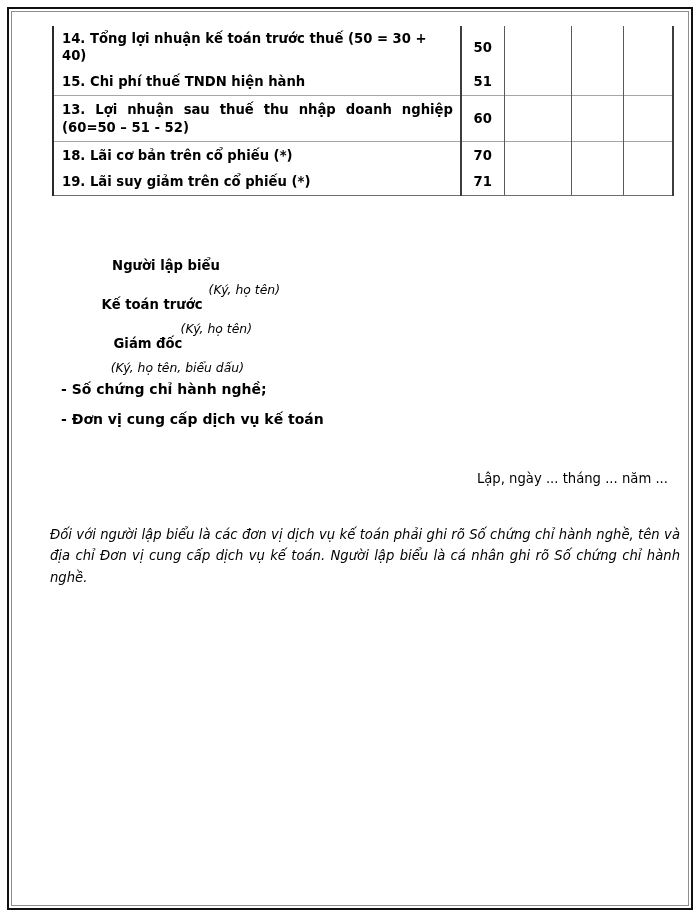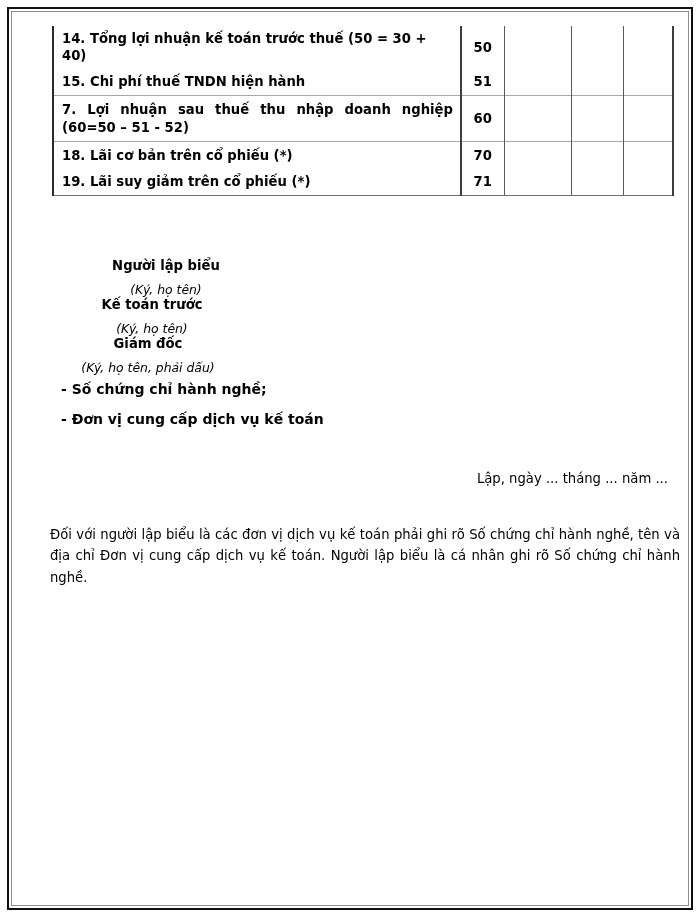--- a/index.html
+++ b/index.html
@@ -146,20 +146,21 @@
     line-height: 1.25;
     white-space: nowrap;
   }
   .sig-sub {
     font-size: 12.4px;
     font-style: italic;
     font-weight: normal;
     line-height: 1.25;
     margin-top: 7px;
     white-space: nowrap;
+    text-align: right;
   }
 
   
   .notes {
     position: absolute;
     left: 61px;
     top: 380px;
     width: 500px;
   }
   .note-line {
@@ -184,20 +185,21 @@
     white-space: nowrap;
   }
 
   
   .footnote {
     position: absolute;
     left: 50px;
     top: 524px;
     width: 630px;
     font-size: 13.2px;
+    font-style: italic;
     font-weight: normal;
     line-height: 1.62;
     text-align: justify;
     text-align-last: left;
   }
 </style>
 </head>
 <body>
 
 <div class="page">
@@ -225,21 +227,21 @@
             <td class="cell-blank last-col"></td>
           </tr>
           <tr class="r-h-norm">
             <td class="cell-label first-col">15. Chi phí thuế TNDN hiện hành</td>
             <td class="cell-code">51</td>
             <td class="cell-blank"></td>
             <td class="cell-blank"></td>
             <td class="cell-blank last-col"></td>
           </tr>
           <tr class="r-h-two rule-above">
-            <td class="cell-label justify first-col">7.  Lợi  nhuận  sau  thuế  thu  nhập  doanh  nghiệp (60=50 – 51 - 52)</td>
+            <td class="cell-label justify first-col">13.  Lợi  nhuận  sau  thuế  thu  nhập  doanh  nghiệp (60=50 – 51 - 52)</td>
             <td class="cell-code">60</td>
             <td class="cell-blank"></td>
             <td class="cell-blank"></td>
             <td class="cell-blank last-col"></td>
           </tr>
           <tr class="r-h-norm rule-above">
             <td class="cell-label first-col">18. Lãi cơ bản trên cổ phiếu (*)</td>
             <td class="cell-code">70</td>
             <td class="cell-blank"></td>
             <td class="cell-blank"></td>
@@ -260,21 +262,21 @@
       <div class="sig-col col-1">
         <div class="sig-title">Người lập biểu</div>
         <div class="sig-sub">(Ký, họ tên)</div>
       </div>
       <div class="sig-col col-2">
         <div class="sig-title">Kế toán trước</div>
         <div class="sig-sub">(Ký, họ tên)</div>
       </div>
       <div class="sig-col col-3">
         <div class="sig-title">Giám đốc</div>
-        <div class="sig-sub">(Ký, họ tên, phải dấu)</div>
+        <div class="sig-sub">(Ký, họ tên, biểu dấu)</div>
       </div>
     </div>
 
     <div class="notes">
       <div class="note-line">- Số chứng chỉ hành nghề;</div>
       <div class="note-line">- Đơn vị cung cấp dịch vụ kế toán</div>
     </div>
 
     <div class="date-line">Lập, ngày ... tháng ... năm ...</div>
 

